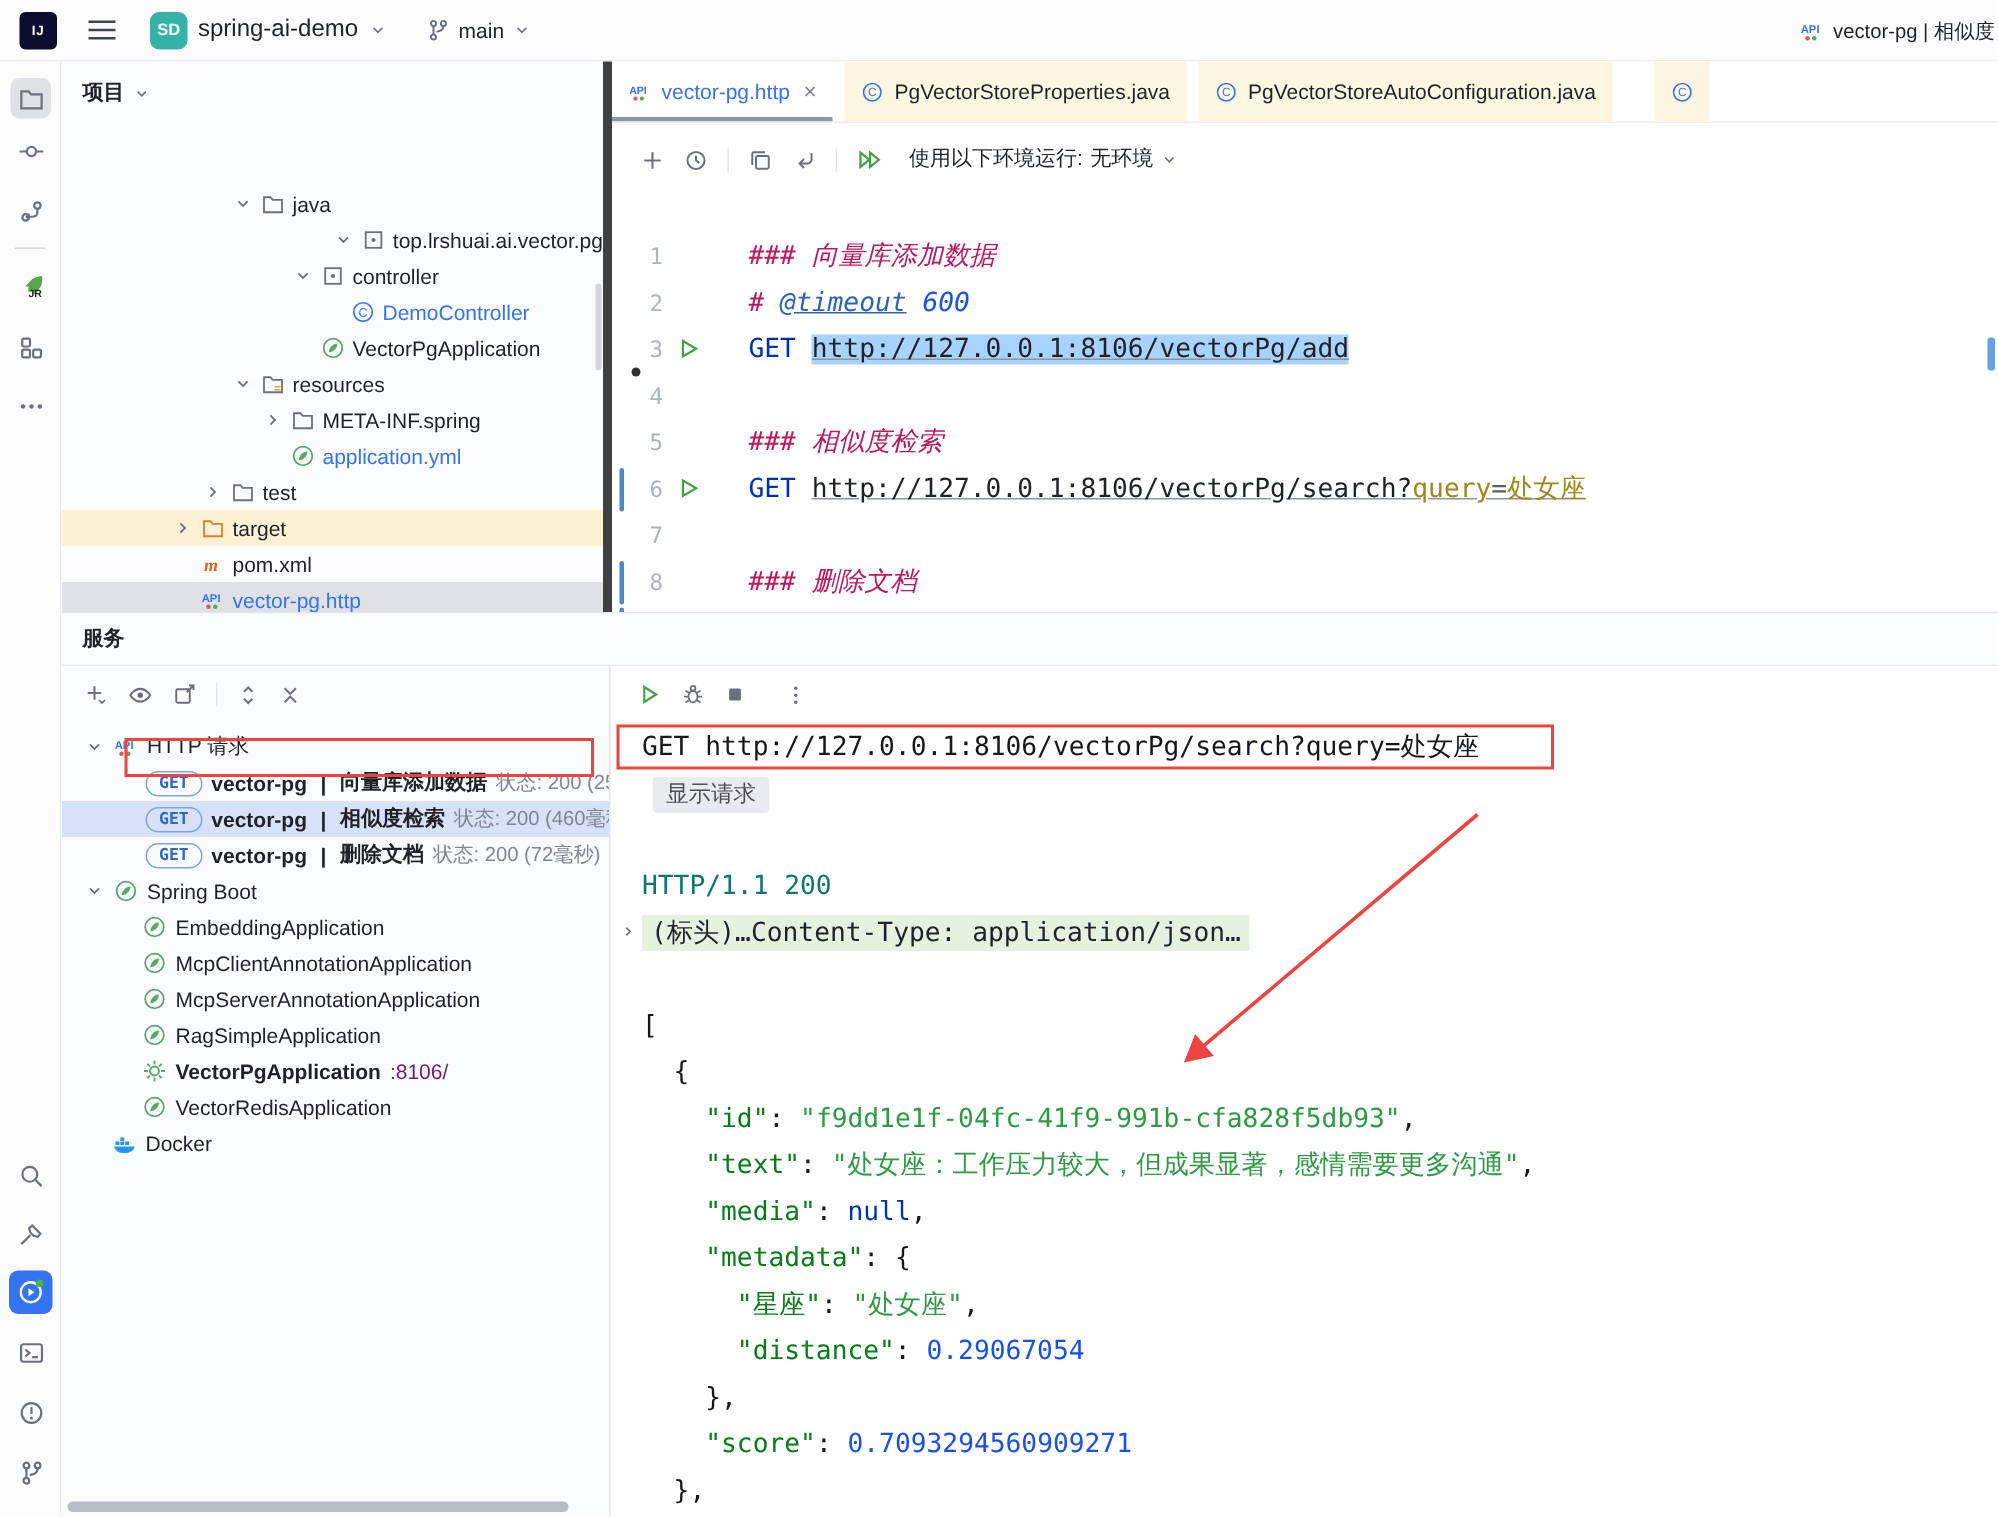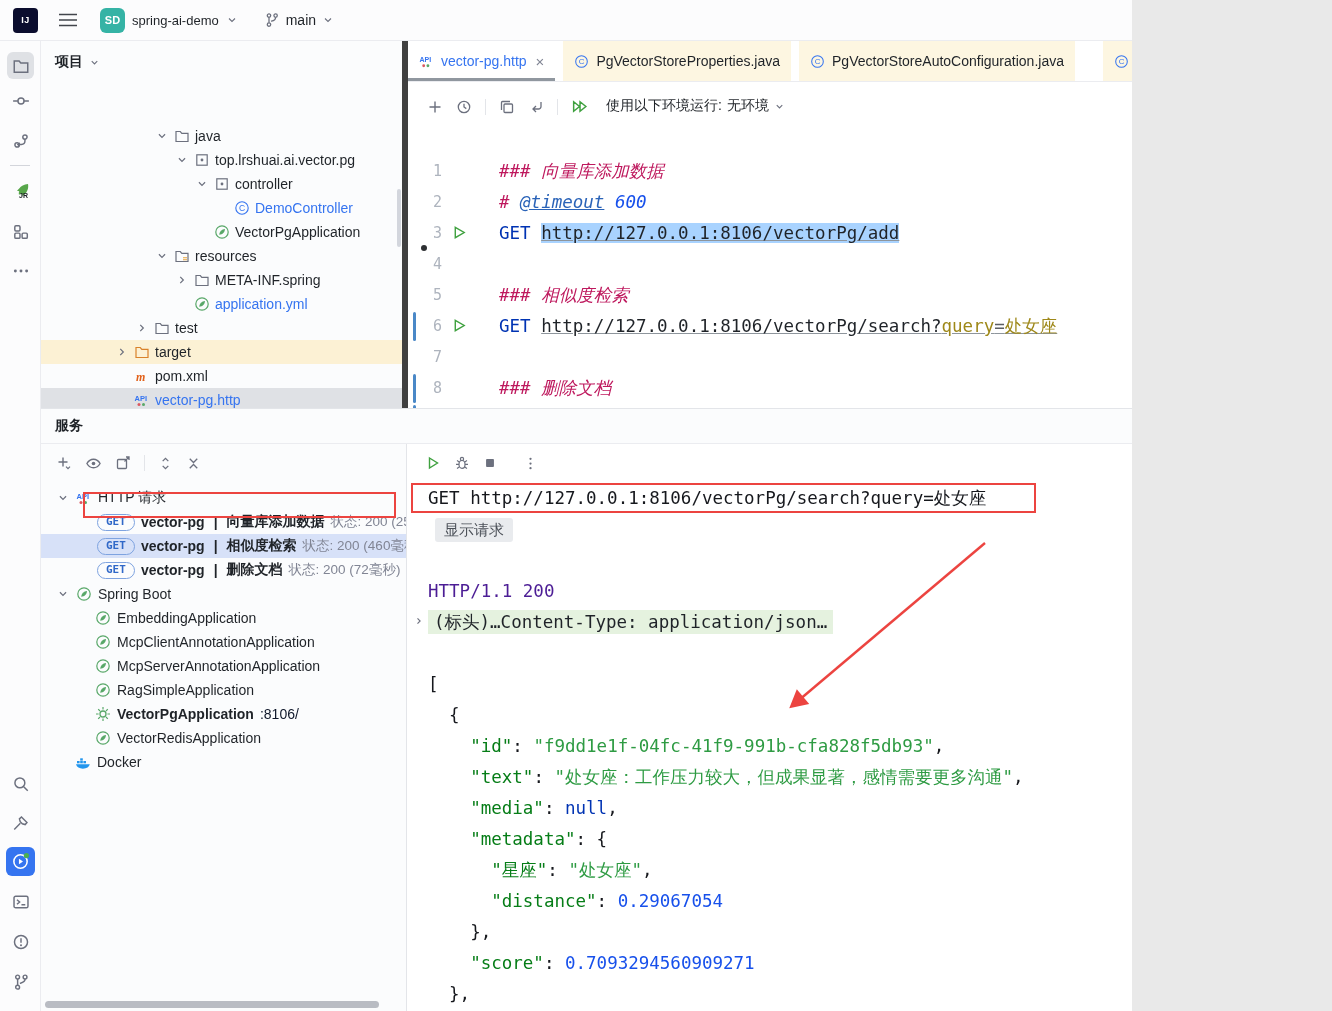--- a/index.html
+++ b/index.html
@@ -1,26 +1,26 @@
 <!DOCTYPE html>
 <html><head>
 <meta charset="utf-8">
 <style>
   *{margin:0;padding:0;box-sizing:border-box}
   body{background:#e9e9e9;font-family:"Liberation Sans","DejaVu Sans",sans-serif}
-  .app{position:relative;width:1132px;height:1011px;background:#fff;color:#1f2328;overflow:hidden;font-size:14px}
+  .app{position:relative;width:1332px;height:1011px;background:#fff;color:#1f2328;overflow:hidden;font-size:14px}
   svg{display:block}
   .icon{display:inline-flex;align-items:center;justify-content:center;flex:none}
   
   .titlebar{position:absolute;left:0;top:0;width:1332px;height:41px;background:#fcfcfd;border-bottom:1px solid #EBECF0;display:flex;align-items:center}
   .logo{width:25px;height:25px;margin-left:13px;border-radius:4px;background:#0b0d2e;color:#fff;font-weight:bold;font-size:9px;display:flex;align-items:center;justify-content:center;letter-spacing:.5px}
   .burger{margin-left:20px;width:20px;cursor:pointer}
   .projsel{display:flex;align-items:center;gap:7px;margin-left:22px;cursor:pointer}
   .sdbadge{width:25px;height:25px;border-radius:6px;background:#35b3a5;color:#fff;font-weight:bold;font-size:11px;display:flex;align-items:center;justify-content:center}
-  .projsel .lbl{font-size:13px}
+  .projsel .lbl{font-size:16px}
   .branch{display:flex;align-items:center;gap:6px;margin-left:26px;cursor:pointer}
   .caret{color:#6C707E}
   .run-cfg{position:absolute;right:0;top:0;height:41px;display:flex;align-items:center;gap:6px;width:132px;overflow:hidden;font-size:13.5px;white-space:nowrap}
   
   .activitybar{position:absolute;left:0;top:41px;width:41px;height:970px;background:#fcfcfd;border-right:1px solid #EBECF0}
   .ab-btn{position:absolute;left:7px;width:27px;height:27px;border-radius:6px;display:flex;align-items:center;justify-content:center;color:#6C707E;cursor:pointer}
   .ab-btn.active{background:#DFE1E5}
   .ab-btn.svc-active{background:#3574F0;color:#fff;width:29px;height:29px;left:6px}
   .ab-sep{position:absolute;left:10px;width:20px;border-top:1px solid #D3D5DB}
   
@@ -66,31 +66,31 @@
   .svc{position:absolute;left:0;top:35px;width:366px;bottom:0;border-right:1px solid #E3E5E9;background:#fbfcfd;overflow:hidden}
   .svc-toolbar{height:38px;display:flex;align-items:center;gap:13px;padding-left:15px;color:#6C707E}
   .svc-toolbar .tsep{width:1px;height:16px;background:#E3E5E9}
   .svc-tree{position:absolute;left:0;top:42px;right:0;bottom:10px;overflow:hidden}
   .srow{display:flex;align-items:center;height:24px;gap:6px;white-space:nowrap;cursor:pointer}
   .srow.sel{background:#D7E1F8}
   .pill{border:1.5px solid #7EA3E0;color:#3068C8;border-radius:9px;font-size:11px;font-weight:700;padding:0.5px 8px 1.5px;font-family:"DejaVu Sans Mono",monospace;flex:none}
   .srow .nm{font-weight:700}
   .srow .bar{font-weight:700;margin:0 3px}
   .srow .st{color:#818594;font-size:13.5px}
-  .srow .port{color:#0f172a}
+  .srow .port{color:#701a75}
   .hsb{position:absolute;left:4px;bottom:3px;width:334px;height:7px;background:#B9BCC3;border-radius:4px}
   .svc-anno{position:absolute;left:42px;top:48px;width:313px;height:26px;border:2.5px solid #EC4440;pointer-events:none}
   
   .resp{position:absolute;left:367px;top:35px;right:0;bottom:0;background:#fff;overflow:hidden}
   .resp-toolbar{height:38px;display:flex;align-items:center;gap:13px;padding-left:17px;color:#6C707E}
   .resp-rows{position:absolute;left:0;top:39px;right:0;bottom:0;font-family:"DejaVu Sans Mono",monospace;font-size:17.5px}
   .rrow{position:relative;height:31px;line-height:31px;white-space:pre}
   .rrow .body{position:absolute;left:20px;top:0}
   .chip{display:inline-block;margin-left:27px;margin-top:3px;background:#E9EBEE;border-radius:3px;padding:0 9px;height:24px;line-height:24px;font-family:"Liberation Sans","DejaVu Sans",sans-serif;font-size:15px;color:#4B5058;cursor:pointer}
-  .rk-st{color:#4c1d95}
+  .rk-st{color:#0f766e}
   .rk-p{color:#16181d}
   .rk-k{color:#067D17}
   .rk-s{color:#2E9B43}
   .rk-n{color:#1750EB}
   .rk-u{color:#0033B3}
   .rk-fd{background:#E5F2DF;padding:2px 6px;color:#1f2328}
   .fold-chev{position:absolute;left:5px;top:8px;color:#6C707E}
   .req-anno{position:absolute;left:3px;top:0px;width:625px;height:30px;border:2.5px solid #EC4440;pointer-events:none}
   .arrow-svg{position:absolute;left:0;top:0;pointer-events:none}
 </style>
@@ -265,21 +265,21 @@
               <path d="M4.5 6l3.5 3.5L11.5 6" fill="none" stroke="#6C707E" stroke-width="1.4"></path>
             </svg>
           </span>
           <span class="icon">
             <svg width="16" height="16" viewBox="0 0 16 16">
               <path d="M2 13.5V3.5h4.3l1.5 1.8h6.2v8.2z" fill="none" stroke="#6C707E" stroke-width="1.2"></path>
             </svg>
           </span>
           <span>java</span>
         </div>
-        <div class="trow  " style="padding-left:134px;">
+        <div class="trow  " style="padding-left:134px;justify-content:flex-end;">
           <span class="chev">
             <svg width="14" height="14" viewBox="0 0 16 16">
               <path d="M4.5 6l3.5 3.5L11.5 6" fill="none" stroke="#6C707E" stroke-width="1.4"></path>
             </svg>
           </span>
           <span class="icon">
             <svg width="16" height="16" viewBox="0 0 16 16">
               <rect x="2.8" y="2.8" width="10.4" height="10.4" fill="none" stroke="#6C707E" stroke-width="1.2"></rect>
               <circle cx="8" cy="8" r="1.4" fill="#6C707E"></circle>
             </svg>

